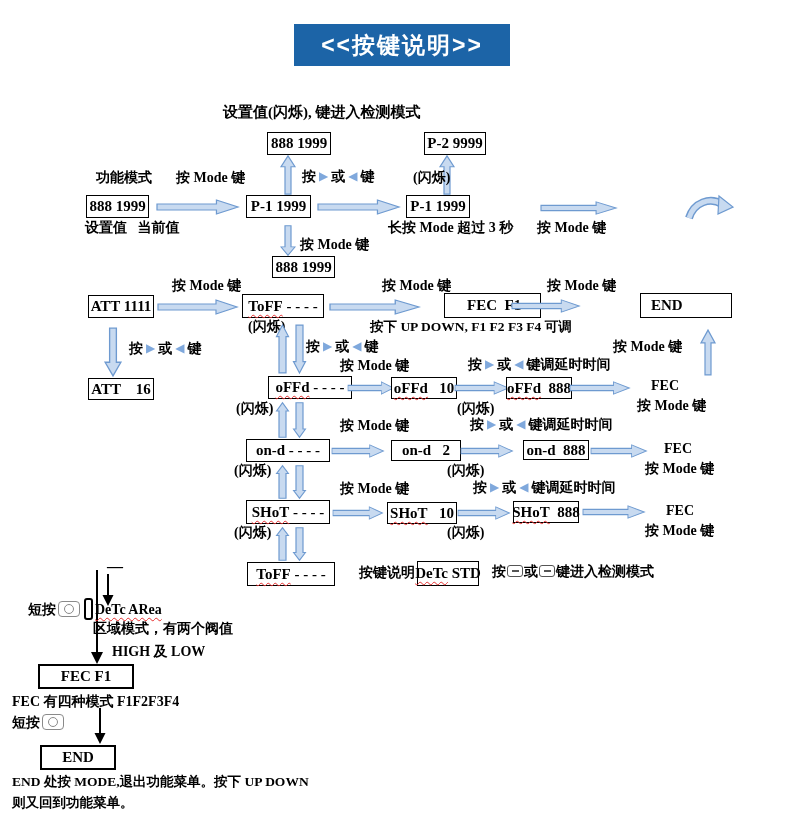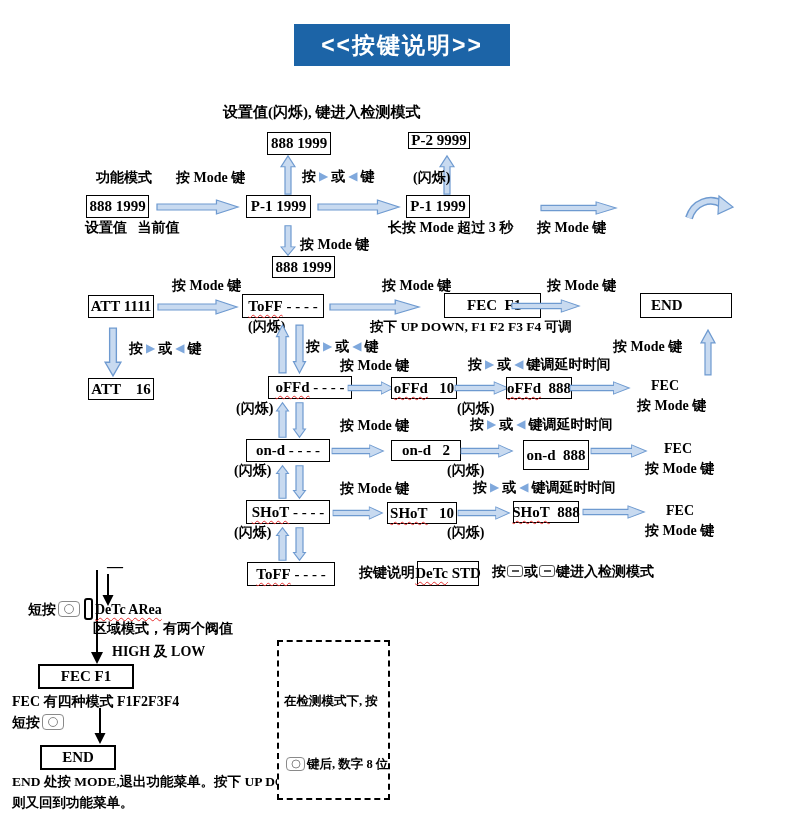--- a/index.html
+++ b/index.html
@@ -43,21 +43,21 @@
 </head>
 <body>
 
 <div id="canvas">
 
   <div class="title" style="left:294px;top:24px;width:216px;height:42px">&lt;&lt;按键说明&gt;&gt;</div>
 
   <div class="lbl" style="left:223px;top:104px;font-size:15px">设置值(闪烁), 键进入检测模式</div>
 
   <div class="box" style="left:267px;top:132px;width:64px;height:23px">888 1999</div>
-  <div class="box" style="left:408px;top:132px;width:62px;height:17px">P-2 9999</div>
+  <div class="box" style="left:424px;top:132px;width:62px;height:23px">P-2 9999</div>
 
   <svg class="arr" style="left:280px;top:155px" width="16" height="40" viewBox="0 0 16 44" preserveAspectRatio="none">
       <polygon points="5,43 5,13 1,13 8,1 15,13 11,13 11,43" fill="var(--arrow-fill)" stroke="var(--arrow-stroke)" stroke-width="1.2"></polygon>
     </svg>
   <svg class="arr" style="left:439px;top:155px" width="16" height="40" viewBox="0 0 16 44" preserveAspectRatio="none">
       <polygon points="5,43 5,13 1,13 8,1 15,13 11,13 11,43" fill="var(--arrow-fill)" stroke="var(--arrow-stroke)" stroke-width="1.2"></polygon>
     </svg>
 
   <div class="lbl" style="left:96px;top:170px">功能模式</div>
   <div class="lbl" style="left:176px;top:170px">按 Mode 键</div>
@@ -159,21 +159,21 @@
   <div class="lbl" style="left:470px;top:417px"><span>按</span><span class="tri">▶</span><span>或</span><span class="tri">◀</span><span>键调延时时间</span></div>
 
   <div class="box" style="left:246px;top:439px;width:84px;height:23px">on-d - - - -</div>
   <svg class="arr" style="left:332px;top:444px" width="52" height="14" viewBox="0 0 80 16" preserveAspectRatio="none">
       <polygon points="0,5 58,5 58,1 79,8 58,15 58,11 0,11" fill="var(--arrow-fill)" stroke="var(--arrow-stroke)" stroke-width="1.2"></polygon>
     </svg>
   <div class="box" style="left:391px;top:440px;width:70px;height:21px">on-d   2</div>
   <svg class="arr" style="left:461px;top:444px" width="52" height="14" viewBox="0 0 80 16" preserveAspectRatio="none">
       <polygon points="0,5 58,5 58,1 79,8 58,15 58,11 0,11" fill="var(--arrow-fill)" stroke="var(--arrow-stroke)" stroke-width="1.2"></polygon>
     </svg>
-  <div class="box" style="left:523px;top:440px;width:66px;height:30px">on-d  888</div>
+  <div class="box" style="left:523px;top:440px;width:66px;height:20px">on-d  888</div>
   <svg class="arr" style="left:591px;top:444px" width="56" height="14" viewBox="0 0 80 16" preserveAspectRatio="none">
       <polygon points="0,5 58,5 58,1 79,8 58,15 58,11 0,11" fill="var(--arrow-fill)" stroke="var(--arrow-stroke)" stroke-width="1.2"></polygon>
     </svg>
   <div class="lbl" style="left:664px;top:441px">FEC</div>
   <div class="lbl" style="left:645px;top:461px">按 Mode 键</div>
   <div class="lbl" style="left:234px;top:463px">(闪烁)</div>
   <div class="lbl" style="left:447px;top:463px">(闪烁)</div>
 
   <svg class="arr" style="left:276px;top:465px" width="30" height="34" viewBox="0 0 30 48" preserveAspectRatio="none">
     <polygon points="3,47 3,12 0.5,12 6.5,1 12.5,12 10,12 10,47" fill="var(--arrow-fill)" stroke="var(--arrow-stroke)" stroke-width="1.2"></polygon>
@@ -225,23 +225,14 @@
   <div class="box thick" style="left:38px;top:664px;width:96px;height:25px">FEC F1</div>
   <div class="lbl" style="left:12px;top:694px">FEC 有四种模式 F1F2F3F4</div>
   <div class="lbl" style="left:12px;top:714px"><span>短按</span><span class="keyrnd"></span></div>
   <svg class="arr" style="left:93px;top:708px" width="14" height="36" viewBox="0 0 14 36">
       <polygon points="6,0 8,0 8,25 12.5,25 7,36 1.5,25 6,25" fill="#000"></polygon>
     </svg>
   <div class="box thick" style="left:40px;top:745px;width:76px;height:25px">END</div>
   <div class="lbl sm" style="left:12px;top:774px">END 处按 MODE,退出功能菜单。按下 UP DOWN</div>
   <div class="lbl sm" style="left:12px;top:795px">则又回到功能菜单。</div>
 
-  <div class="notebox" style="left:277px;top:640px;width:113px;height:160px">
-    <div class="nline">在检测模式下, 按</div>
-    <div class="nline"><span class="keyrnd s"></span><span>键后, 数字 8 位</span></div>
-    
-    
-    
-    
-    
-  </div>
 
 </div>
 
 </body></html>

